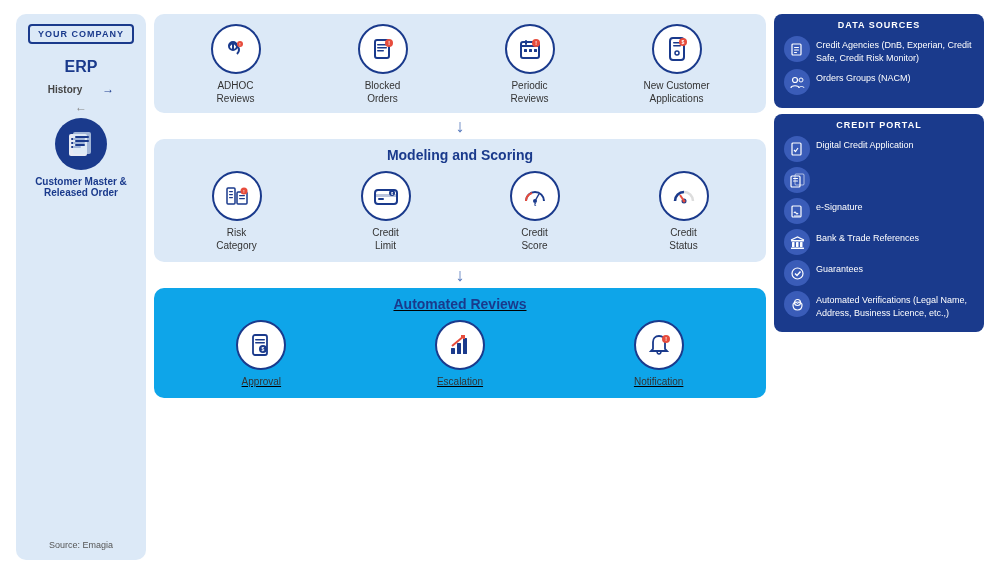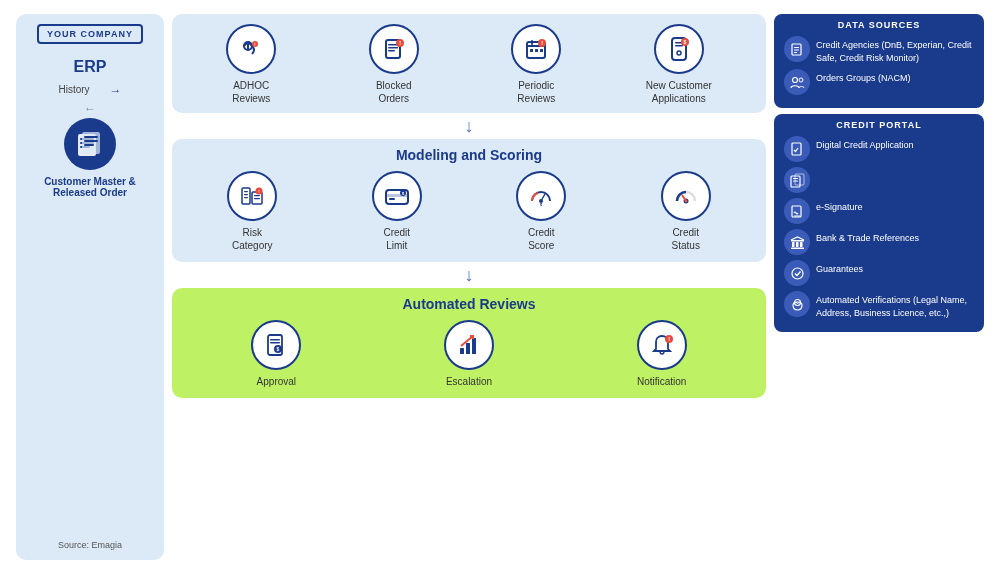--- a/index.html
+++ b/index.html
@@ -26,21 +26,21 @@
       font-weight: bold;
       margin-bottom: 10px;
     }
     .main-row {
       display: flex;
       flex: 1;
       gap: 8px;
     }
     
     .left-panel {
-      width: 148px;
+      width: 130px;
       background: #dce9f7;
       border-radius: 10px;
       padding: 10px 8px;
       display: flex;
       flex-direction: column;
       align-items: center;
       position: relative;
     }
     .left-panel-title {
       color: #1a3a8c;
@@ -57,20 +57,21 @@
       font-size: 16px;
       font-weight: bold;
       color: #1a3a8c;
       margin-bottom: 6px;
     }
     .history-row {
       display: flex;
       align-items: center;
       gap: 20px;
       margin-bottom: 4px;
+      font-weight: bold;
     }
     .history-label {
       font-size: 10px;
       color: #444;
     }
     .arrow-right { color: #1a3a8c; font-size: 12px; }
     .arrow-left { color: #888; font-size: 12px; }
     .erp-icon {
       width: 52px;
       height: 52px;
@@ -148,23 +149,24 @@
       font-weight: bold;
       margin-bottom: 8px;
     }
     .icons-row {
       display: flex;
       justify-content: space-around;
       align-items: flex-start;
     }
     
     .center-bot {
-      background: #bef264;
+      background: #0ea5e9;
       border-radius: 10px;
       padding: 8px 8px 10px 8px;
+      text-decoration: underline;
     }
     
     .right-panel {
       width: 210px;
       display: flex;
       flex-direction: column;
       gap: 6px;
     }
     .right-box {
       background: #1a3a8c;

